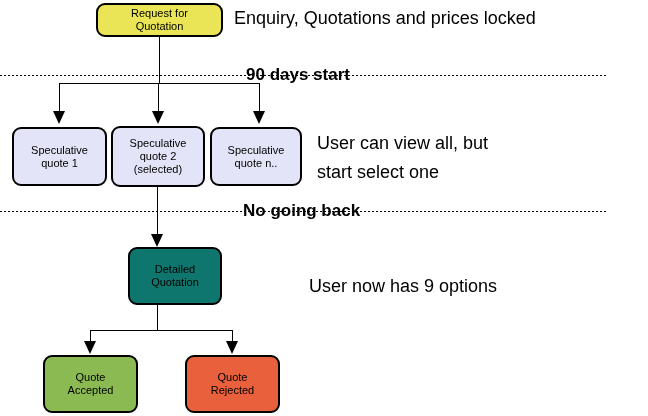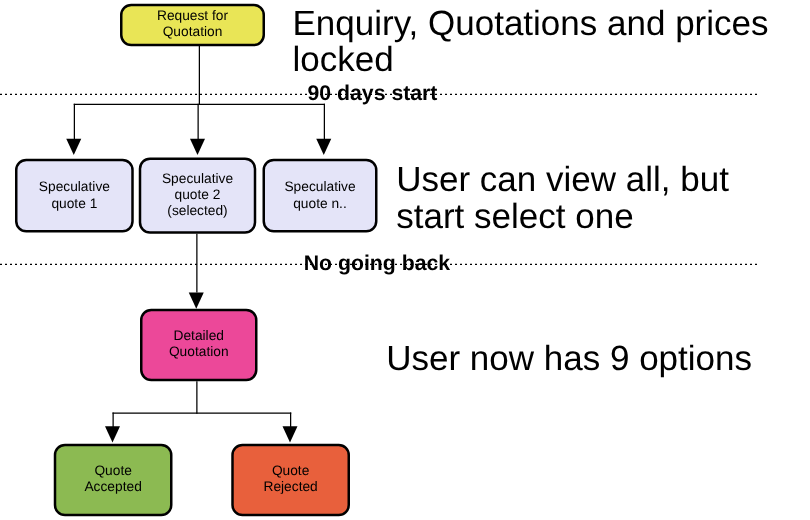--- a/index.html
+++ b/index.html
@@ -56,28 +56,28 @@
     position: absolute;
     font-size: 17px;
     line-height: 22px;
     font-weight: bold;
     color: #000000;
     white-space: nowrap;
     z-index: 1;
   }
   .annotation {
     position: absolute;
-    font-size: 28px;
+    font-size: 18px;
     line-height: 29px;
     color: #000000;
     white-space: pre-line;
     z-index: 1;
   }
   
-  .n-request  { left: 96px;  top: 3px;   width: 116px; height: 34px; }
+  .n-request  { left: 96px;  top: 3px;   width: 127px; height: 34px; }
   .n-spec1    { left: 12px;  top: 127px; width: 95px;  height: 59px; }
   .n-spec2    { left: 111px; top: 126px; width: 94px;  height: 61px; }
   .n-spec3    { left: 210px; top: 127px; width: 92px;  height: 59px; }
   .n-detailed { left: 112px; top: 247px; width: 94px;  height: 58px; }
   .n-accepted { left: 43px;  top: 355px; width: 95px;  height: 58px; }
   .n-rejected { left: 185px; top: 355px; width: 95px;  height: 58px; }
 </style>
 </head>
 <body>
 
@@ -119,21 +119,21 @@
   <div class="node n-spec1" style="background-color: rgb(228, 228, 248);">Speculative
 quote 1</div>
 
   <div class="node n-spec2" style="background-color: rgb(228, 228, 248);">Speculative
 quote 2
 (selected)</div>
 
   <div class="node n-spec3" style="background-color: rgb(228, 228, 248);">Speculative
 quote n..</div>
 
-  <div class="node n-detailed" style="background-color: #ec4899;">Detailed
+  <div class="node n-detailed" style="background-color: #0f766e; margin-left: 16px;">Detailed
 Quotation</div>
 
   <div class="node n-accepted" style="background-color: rgb(140, 186, 82);">Quote
 Accepted</div>
 
   <div class="node n-rejected" style="background-color: rgb(232, 96, 60);">Quote
 Rejected</div>
 
 </div>
 

